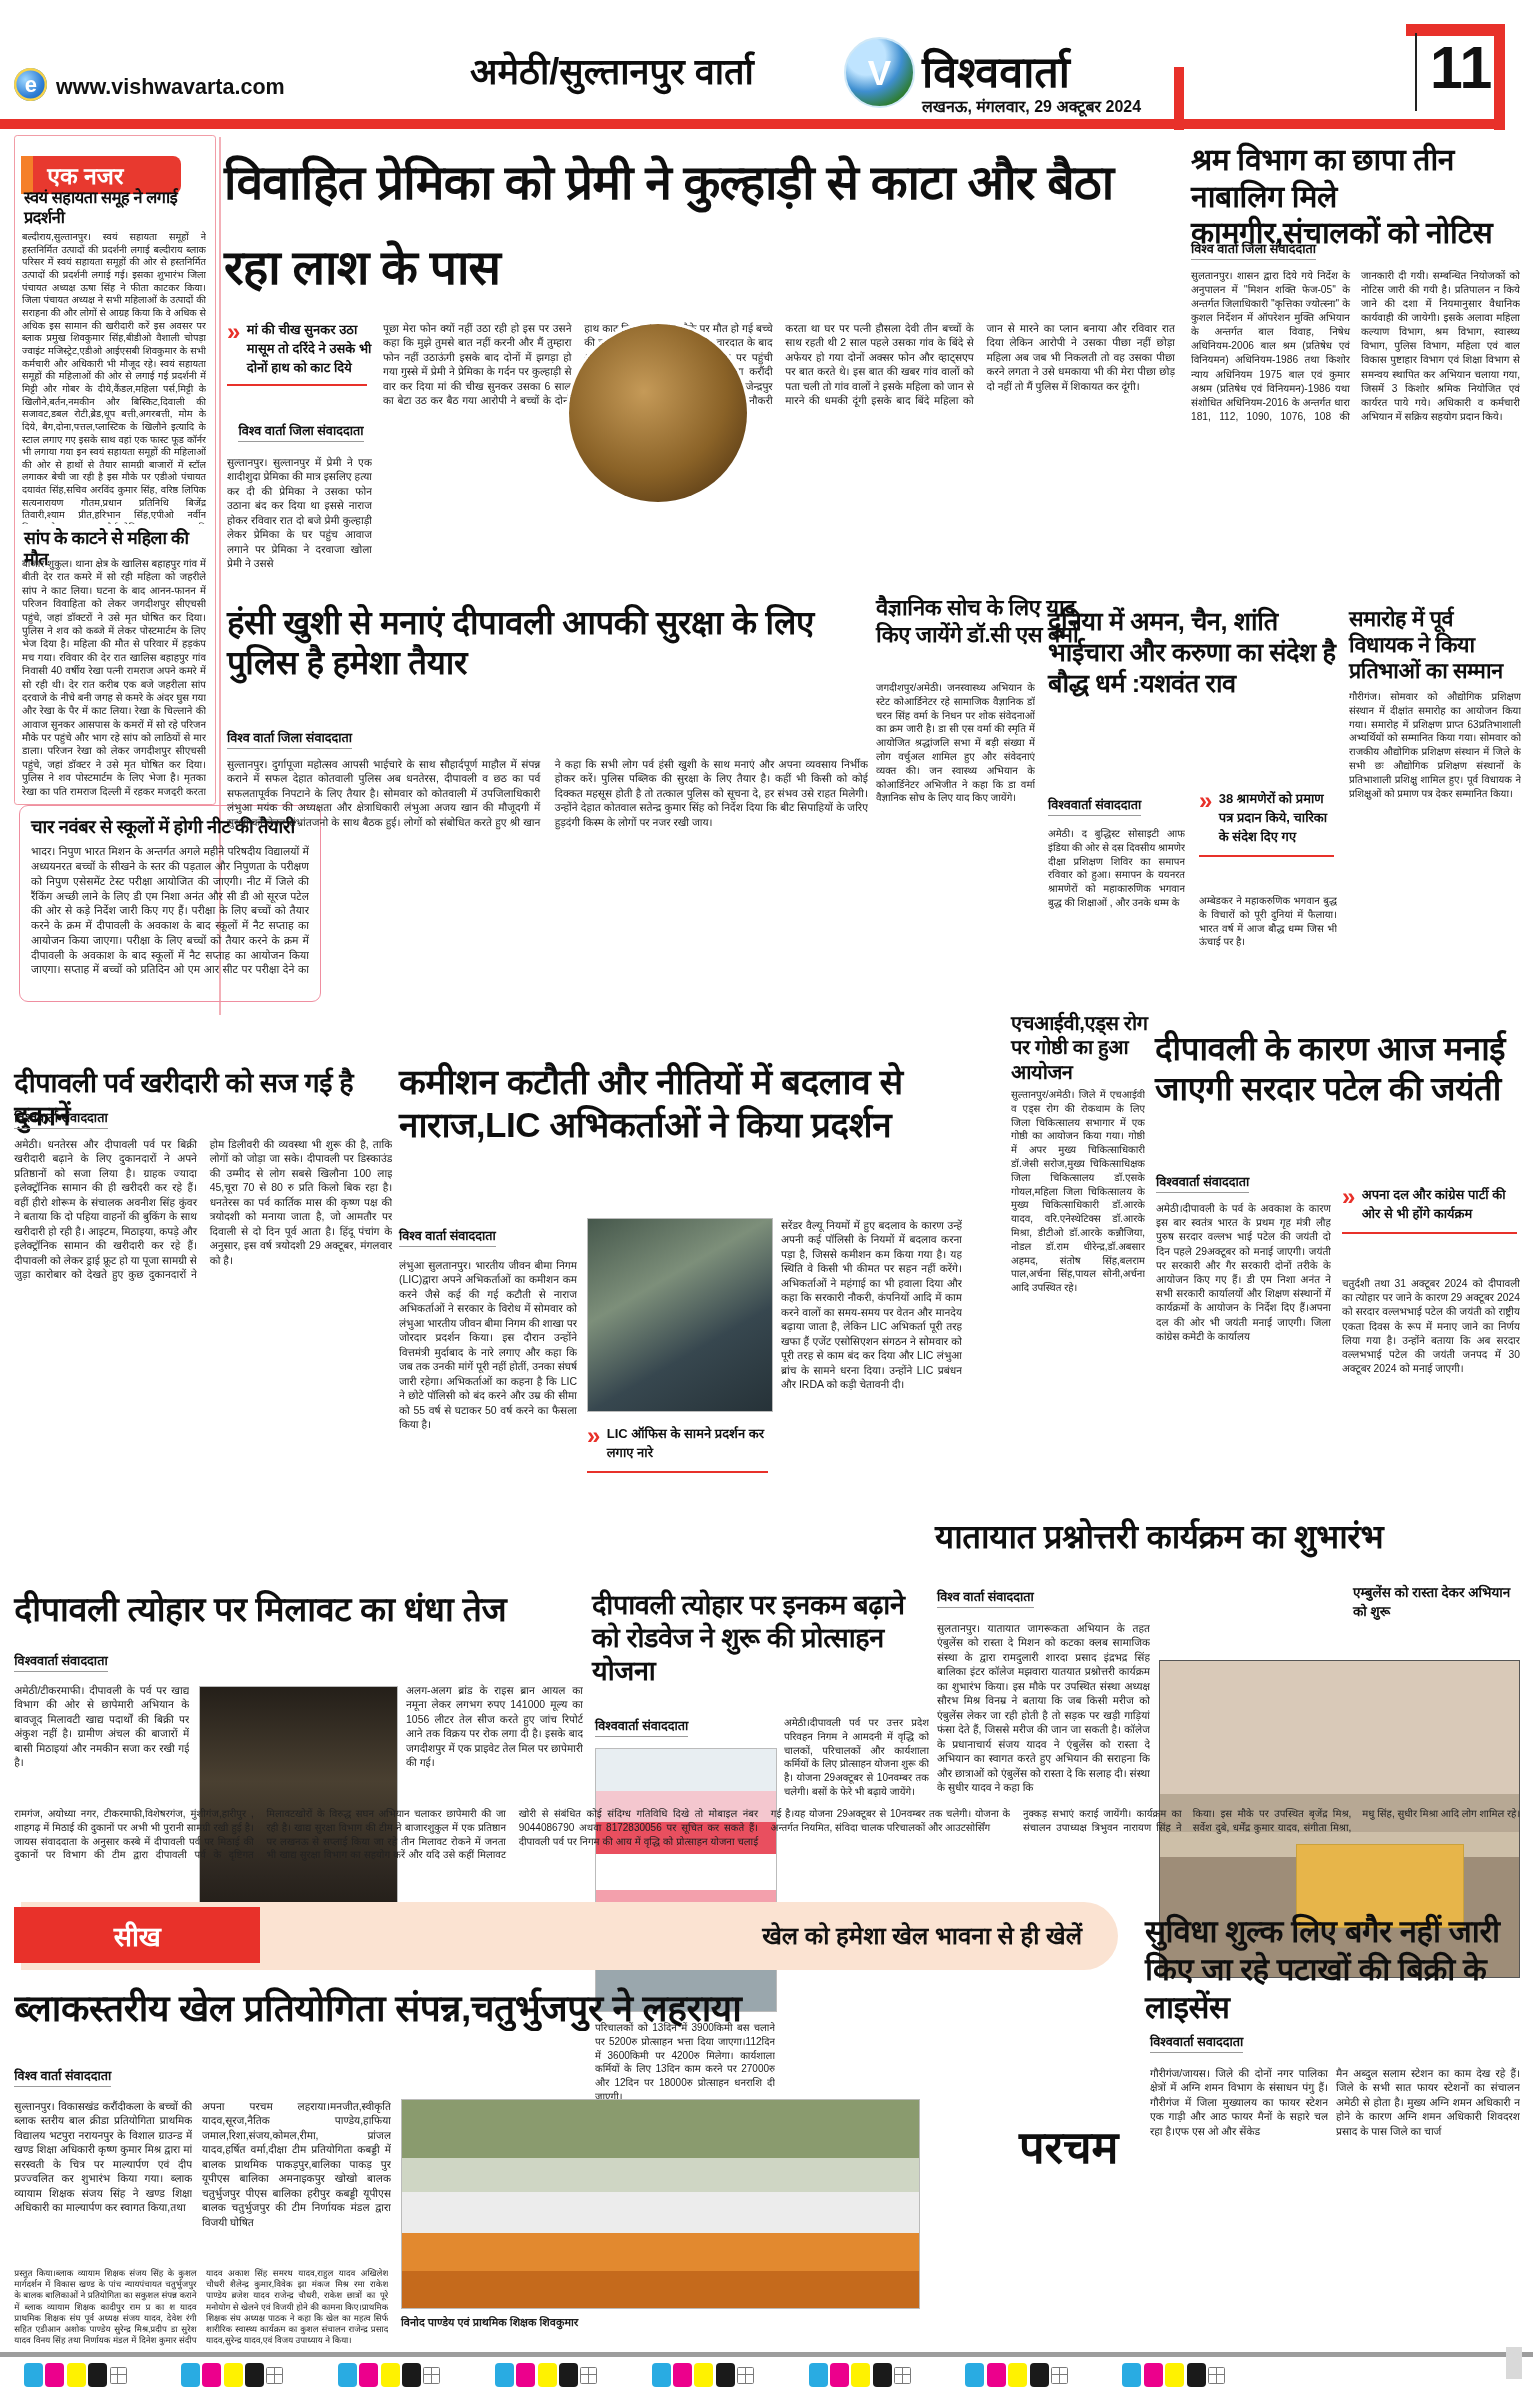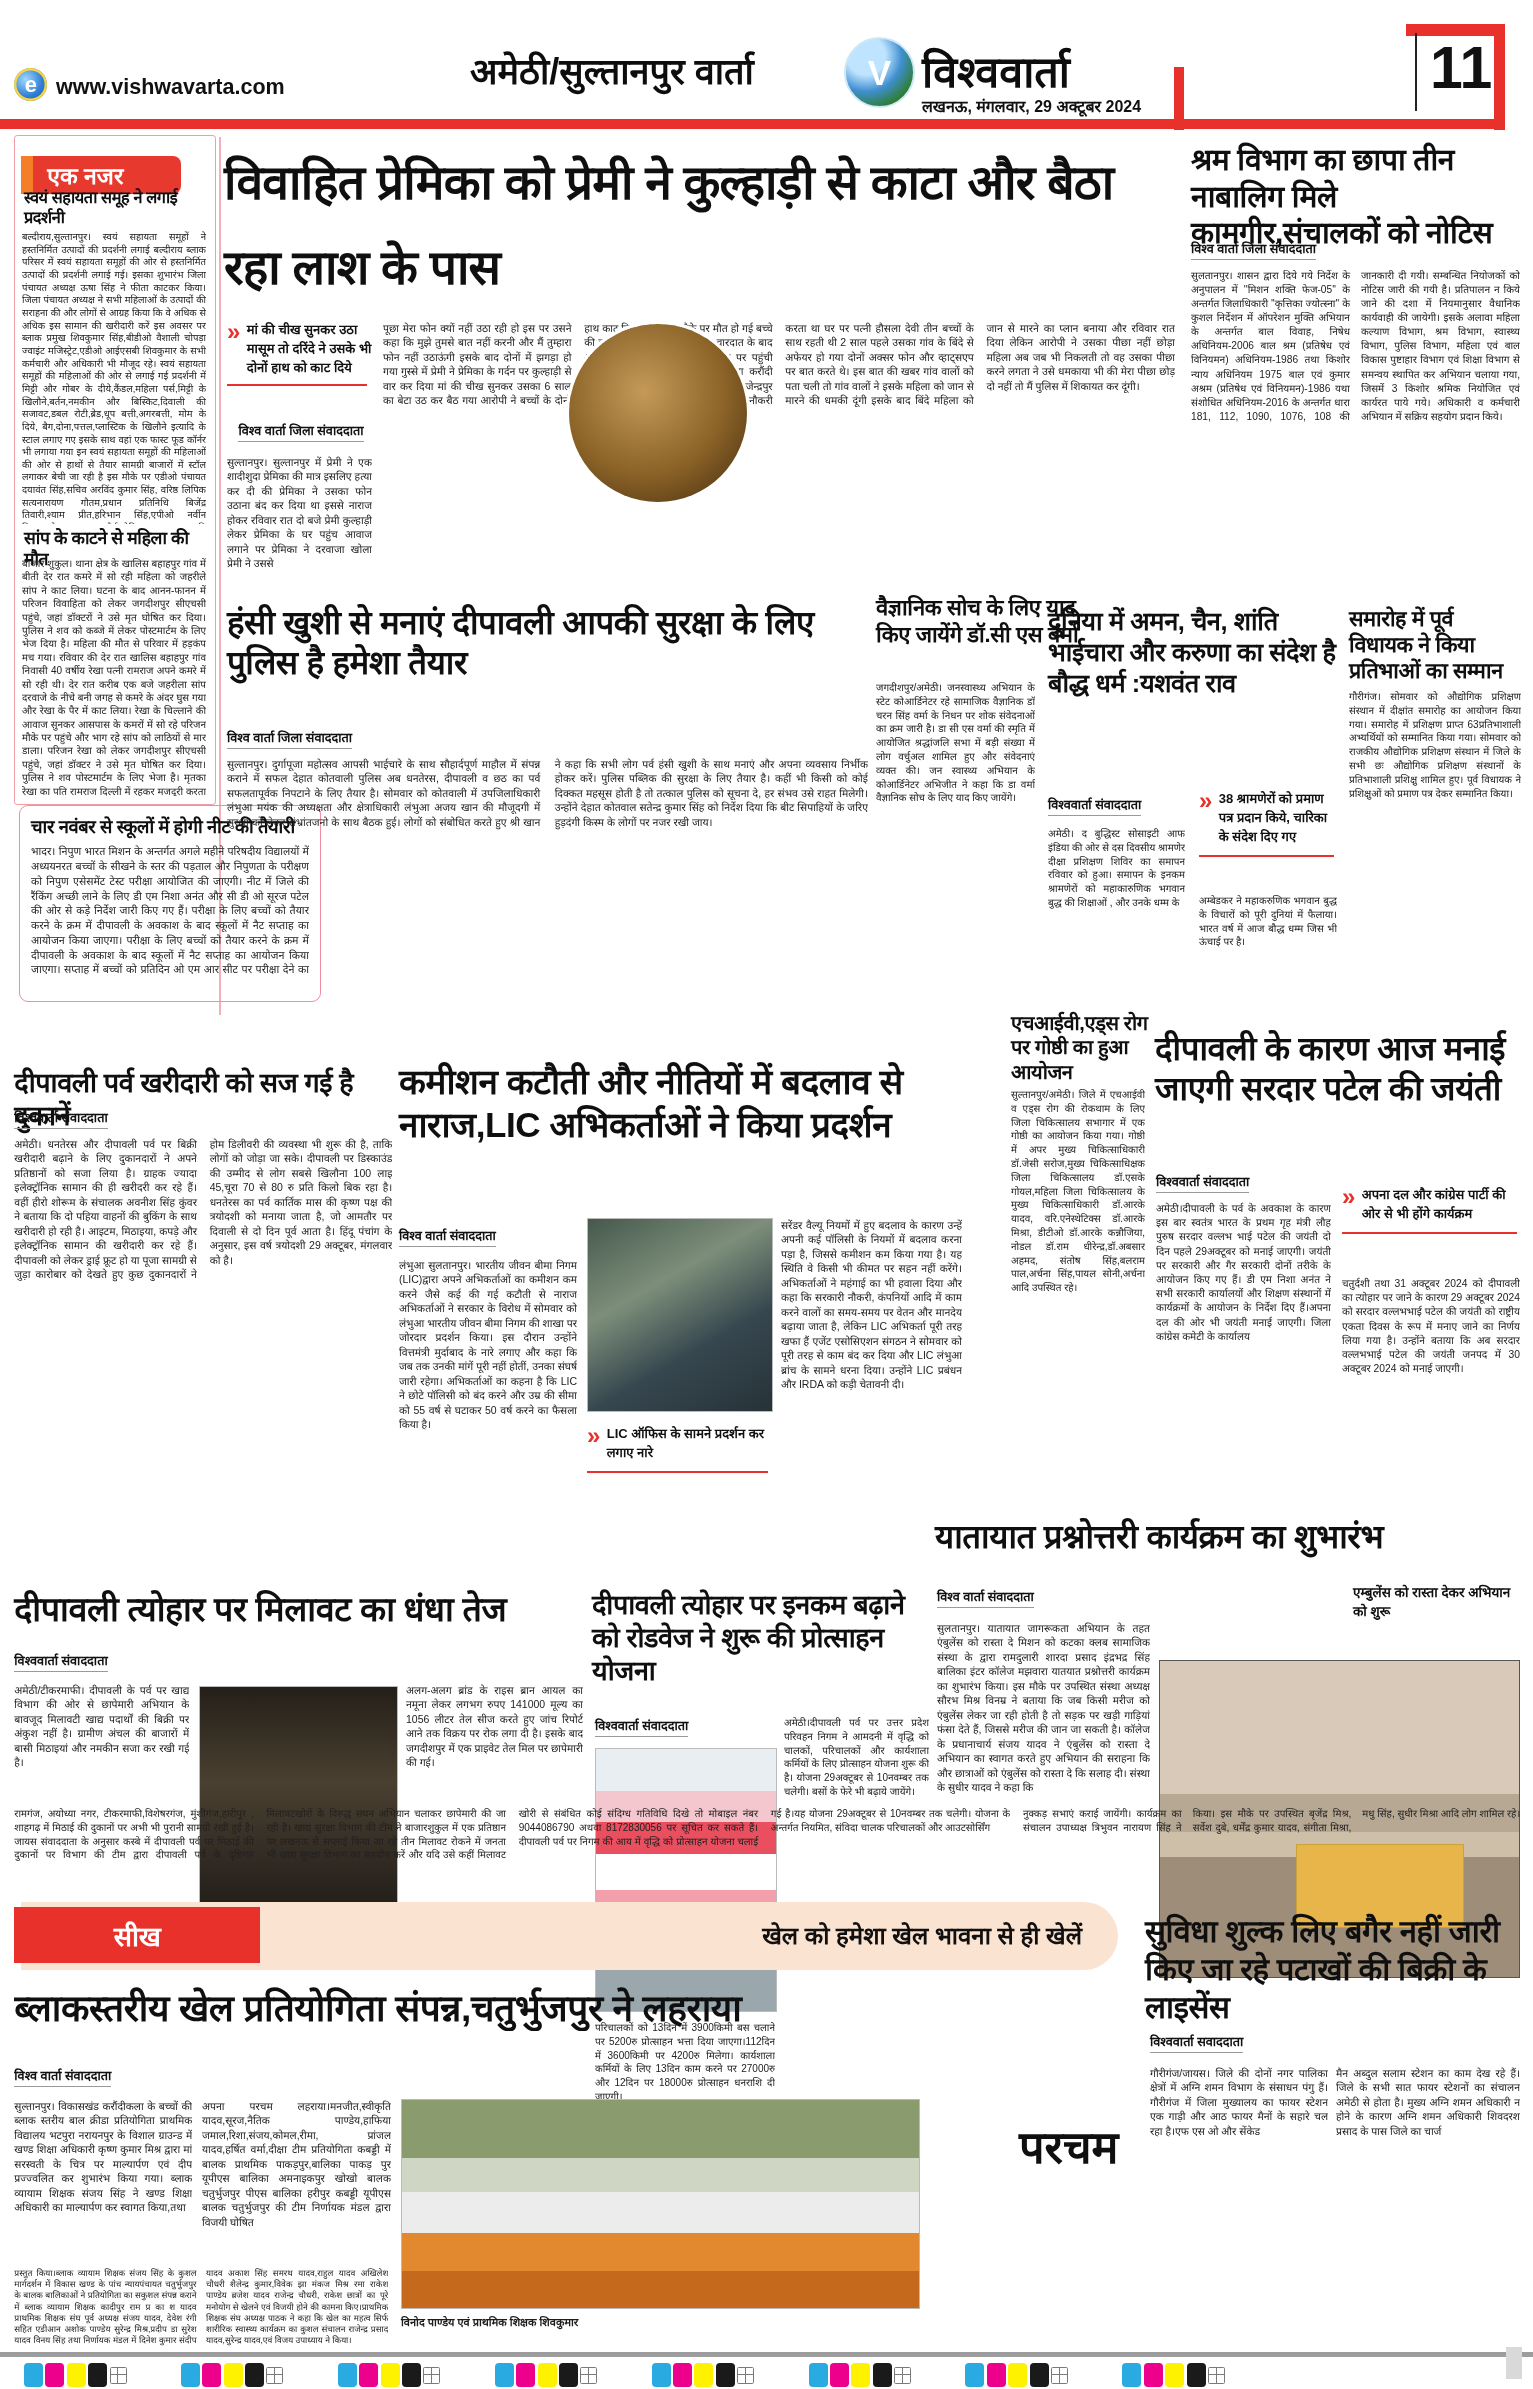--- a/index.html
+++ b/index.html
@@ -207,21 +207,21 @@
 
   <div class="abs h" id="dun-h">दुनिया में अमन, चैन, शांति भाईचारा और करुणा का संदेश है बौद्ध धर्म :यशवंत राव</div>
   <div class="abs by" id="dun-by"><span>विश्ववार्ता संवाददाता</span></div>
   <div class="abs" id="dun-q">
     <div class="quote">
         <span class="qmark">»</span>
       <span>38 श्रामणेरों को प्रमाण पत्र प्रदान किये, चारिका के संदेश दिए गए</span>
       </div>
     <div class="redline"></div>
   </div>
-  <div class="abs bd" id="dun-b1">अमेठी। द बुद्धिस्ट सोसाइटी आफ इंडिया की ओर से दस दिवसीय श्रामणेर दीक्षा प्रशिक्षण शिविर का समापन रविवार को हुआ। समापन के इनकम श्रामणेरों को महाकारुणिक भगवान बुद्ध की शिक्षाओं , और उनके धम्म के</div>
+  <div class="abs bd" id="dun-b1">अमेठी। द बुद्धिस्ट सोसाइटी आफ इंडिया की ओर से दस दिवसीय श्रामणेर दीक्षा प्रशिक्षण शिविर का समापन रविवार को हुआ। समापन के ययनरत श्रामणेरों को महाकारुणिक भगवान बुद्ध की शिक्षाओं , और उनके धम्म के</div>
   <div class="abs bd" id="dun-b2">अम्बेडकर ने महाकरुणिक भगवान बुद्ध के विचारों को पूरी दुनियां में फैलाया। भारत वर्ष में आज बौद्ध धम्म जिस भी ऊंचाई पर है।</div>
 
   <div class="abs h" id="sam-h">समारोह में पूर्व विधायक ने किया प्रतिभाओं का सम्मान</div>
   <div class="abs bd" id="sam-b">गौरीगंज। सोमवार को औद्योगिक प्रशिक्षण संस्थान में दीक्षांत समारोह का आयोजन किया गया। समारोह में प्रशिक्षण प्राप्त 63प्रतिभाशाली अभ्यर्थियों को सम्मानित किया गया। सोमवार को राजकीय औद्योगिक प्रशिक्षण संस्थान में जिले के सभी छः औद्योगिक प्रशिक्षण संस्थानों के प्रतिभाशाली प्रशिक्षु शामिल हुए। पूर्व विधायक ने प्रशिक्षुओं को प्रमाण पत्र देकर सम्मानित किया।</div>
 
   <div class="abs h" id="duk-h">दीपावली पर्व खरीदारी को सज गई है दुकानें</div>
   <div class="abs by" id="duk-by"><span>विश्ववार्ता संवाददाता</span></div>
   <div class="abs bd" id="duk-b">अमेठी। धनतेरस और दीपावली पर्व पर बिक्री खरीदारी बढ़ाने के लिए दुकानदारों ने अपने प्रतिष्ठानों को सजा लिया है। ग्राहक ज्यादा इलेक्ट्रॉनिक सामान की ही खरीदरी कर रहे हैं। वहीं हीरो शोरूम के संचालक अवनीश सिंह कुंवर ने बताया कि दो पहिया वाहनों की बुकिंग के साथ खरीदारी हो रही है। आइटम, मिठाइया, कपड़े और इलेक्ट्रॉनिक सामान की खरीदारी कर रहे हैं। दीपावली को लेकर ड्राई फ्रूट हो या पूजा सामग्री से जुड़ा कारोबार को देखते हुए कुछ दुकानदारों ने होम डिलीवरी की व्यवस्था भी शुरू की है, ताकि लोगों को जोड़ा जा सके। दीपावली पर डिस्काउंड की उम्मीद से लोग सबसे खिलौना 100 लाइ 45,चूरा 70 से 80 रु प्रति किलो बिक रहा है। धनतेरस का पर्व कार्तिक मास की कृष्ण पक्ष की त्रयोदशी को मनाया जाता है, जो आमतौर पर दिवाली से दो दिन पूर्व आता है। हिंदू पंचांग के अनुसार, इस वर्ष त्रयोदशी 29 अक्टूबर, मंगलवार को है।</div>
 
   <div class="abs h" id="lic-h">कमीशन कटौती और नीतियों में बदलाव से नाराज,LIC अभिकर्ताओं ने किया प्रदर्शन</div>

